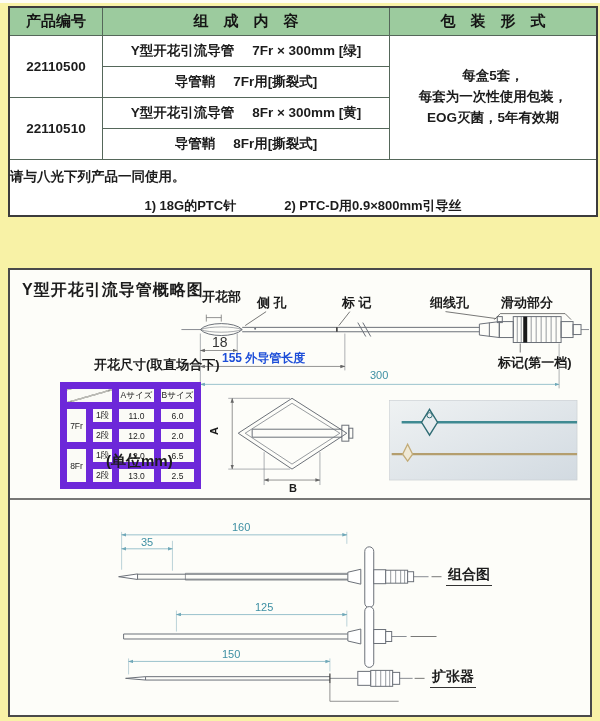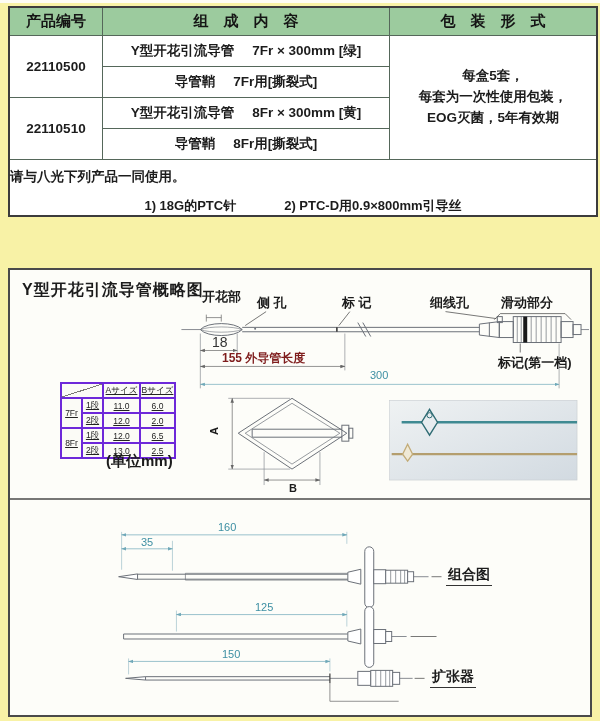--- a/index.html
+++ b/index.html
@@ -28,30 +28,30 @@
 
   
   .dbox{position:absolute;left:8px;top:268px;width:580px;height:445px;
         background:#fdfdf9;border:2px solid #4a4a4a;}
   .dbox svg{position:absolute;left:0;top:0;}
   .lab{position:absolute;white-space:nowrap;}
   .sec-title{font-size:16px;font-weight:bold;letter-spacing:1px;}
   .call{font-size:13px;font-weight:bold;}
   .dim{font-size:11px;color:#3d8fa3;}
   .dimk{font-size:14px;color:#333;}
-  .dimb{font-size:12px;font-weight:bold;color:#7f1d1d;}
+  .dimb{font-size:12px;font-weight:bold;color:#1d4ed8;}
   .ulab{font-size:14px;font-weight:bold;border-bottom:1.5px solid #333;padding:0 2px 1px 2px;}
   .plab{font-size:13px;font-weight:bold;}
   .rot{transform:rotate(-90deg);transform-origin:center;}
 
   
   table.size-table{border-collapse:collapse;background:#fbfbf6;}
   table.size-table th,table.size-table td{
-    border:2px solid #6d28d9;font-size:8.5px;font-weight:normal;
-    text-align:center;padding:0;height:13px;color:#222;text-decoration:underline;}
+    border:7px solid #6d28d9;font-size:8.5px;font-weight:normal;
+    text-align:center;padding:0;height:13px;color:#222;}
   table.size-table .c-fr{width:19px;}
   table.size-table .c-st{width:19px;}
   table.size-table .c-a{width:35px;}
   table.size-table .c-b{width:33px;}
   td.diag{background:
     linear-gradient(to bottom right,transparent 48%,#7a7a74 48%,#7a7a74 52%,transparent 52%);}
   .unit{font-size:15px;font-weight:bold;}
 </style>
 </head>
 <body>
@@ -247,20 +247,21 @@
   <div class="lab sec-title" style="left:12px;top:10px">Y型开花引流导管概略图</div>
   <div class="lab call" style="left:192px;top:18px">开花部</div>
   <div class="lab call" style="left:247px;top:24px">侧 孔</div>
   <div class="lab call" style="left:332px;top:24px">标 记</div>
   <div class="lab call" style="left:420px;top:24px">细线孔</div>
   <div class="lab call" style="left:491px;top:24px">滑动部分</div>
   <div class="lab call" style="left:488px;top:84px">标记(第一档)</div>
   <div class="lab dimk" style="left:202px;top:64px">18</div>
   <div class="lab dimb" style="left:212px;top:80px">155 外导管长度</div>
   <div class="lab dim" style="left:360px;top:99px">300</div>
+  <div class="lab call" style="left:84px;top:86px">开花尺寸(取直场合下)</div>
   <div class="lab call rot" style="left:200px;top:155px;font-size:11px">A</div>
   <div class="lab call" style="left:279px;top:212px;font-size:11px">B</div>
 
   <table class="size-table lab" style="left:50px;top:112px">
     <tbody>
         <tr>
       <td class="diag" colspan="2"></td>
       <th class="c-a">Aサイズ</th>
       <th class="c-b">Bサイズ</th>
     </tr>
@@ -283,19 +284,19 @@
     </tr>
     <tr>
       <th class="c-st">2段</th>
       <td>13.0</td>
       <td>2.5</td>
     </tr>
   </tbody>
     </table>
   <div class="lab unit" style="left:96px;top:182px">(单位mm)</div>
 
-  <div class="lab dim" style="left:208px;top:251px">160</div>
+  <div class="lab dim" style="left:222px;top:251px">160</div>
   <div class="lab dim" style="left:131px;top:266px">35</div>
   <div class="lab dim" style="left:245px;top:331px">125</div>
   <div class="lab dim" style="left:212px;top:378px">150</div>
   <div class="lab ulab" style="left:436px;top:296px">组合图</div>
   <div class="lab ulab" style="left:420px;top:398px">扩张器</div>
 </div>
 
 </body></html>

